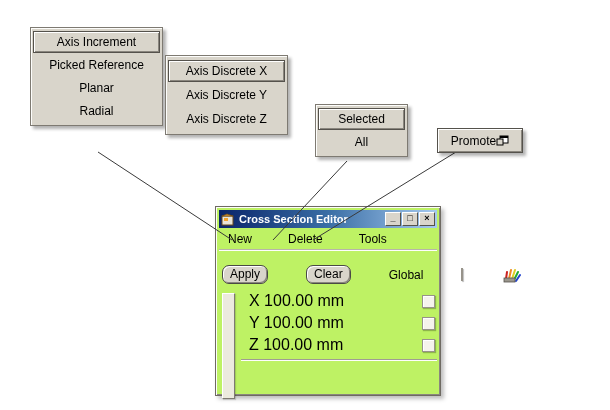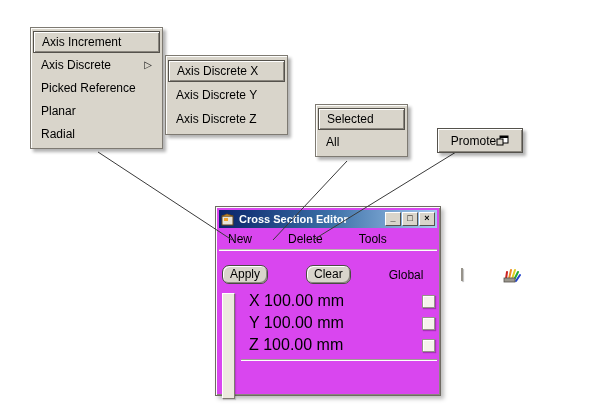--- a/index.html
+++ b/index.html
@@ -17,21 +17,21 @@
     border:1px solid #7e7a72;
     box-shadow: inset 1px 1px 0 #fdfdfb, 3px 3px 3px rgba(0,0,0,0.30);
     padding:2px;
     z-index:3;
   }
   .menu-item {
     height:22px; line-height:22px; margin:1px 0;
     padding:0 8px; font-size:12px; color:#000;
     display:flex; align-items:center; white-space:nowrap;
   }
-  .menu-item .mi-label { flex:1; }
+  .menu-item .mi-label { flex:1;text-align:center; }
   .menu-item.hl {
     border:1px solid #55524c;
     box-shadow: inset 1px 1px 0 #ffffff, inset -1px -1px 0 #8a867e;
     height:20px; line-height:20px;
   }
   .submenu-arrow { font-size:10px; margin-left:10px; color:#222; }
 
   #menu-creation { left:30px;  top:27px;  width:127px; }
   #menu-axis-discrete { left:165px; top:55px; width:117px; }
   #menu-axis-discrete .menu-item { margin:2px 0; }
@@ -47,21 +47,21 @@
     font-size:12px; cursor:default; z-index:3;
   }
 
   
   #callouts { position:absolute; left:0; top:0; width:610px; height:410px; pointer-events:none; z-index:2; }
   #callouts line { stroke:#3a3a3a; stroke-width:1; }
 
   
   #dialog {
     position:absolute; left:215px; top:206px; width:226px; height:190px;
-    background:#d946ef;
+    background:#bef264;
     border:1px solid #6e6a62;
     box-shadow: inset 1px 1px 0 #fdfdfb, inset -1px -1px 0 #8a867e, 3px 3px 4px rgba(0,0,0,0.25);
     padding:3px; box-sizing:border-box; z-index:1;
   }
   .titlebar {
     height:18px; display:flex; align-items:center; padding:0 2px;
     background:linear-gradient(to right,#0a246a,#3a6ea5,#a6caf0);
   }
   .title-text { color:#fff; font-weight:bold; font-size:11px; margin-left:4px; flex:1;
     overflow:hidden; white-space:nowrap; }
@@ -110,24 +110,20 @@
 
 <svg id="callouts">
   <line x1="98" y1="152" x2="232" y2="240"></line>
   <line x1="347" y1="161" x2="273" y2="240"></line>
   <line x1="456" y1="152" x2="313" y2="240"></line>
 </svg>
 
 <div class="menu" id="menu-creation">
   <div class="menu-item hl">
     <span class="mi-label">Axis Increment</span>
-  </div>
-  <div class="menu-item">
-    <span class="mi-label">Axis Discrete</span>
-    <span class="submenu-arrow">▷</span>
   </div>
   <div class="menu-item">
     <span class="mi-label">Picked Reference</span>
   </div>
   <div class="menu-item">
     <span class="mi-label">Planar</span>
   </div>
   <div class="menu-item">
     <span class="mi-label">Radial</span>
   </div>

